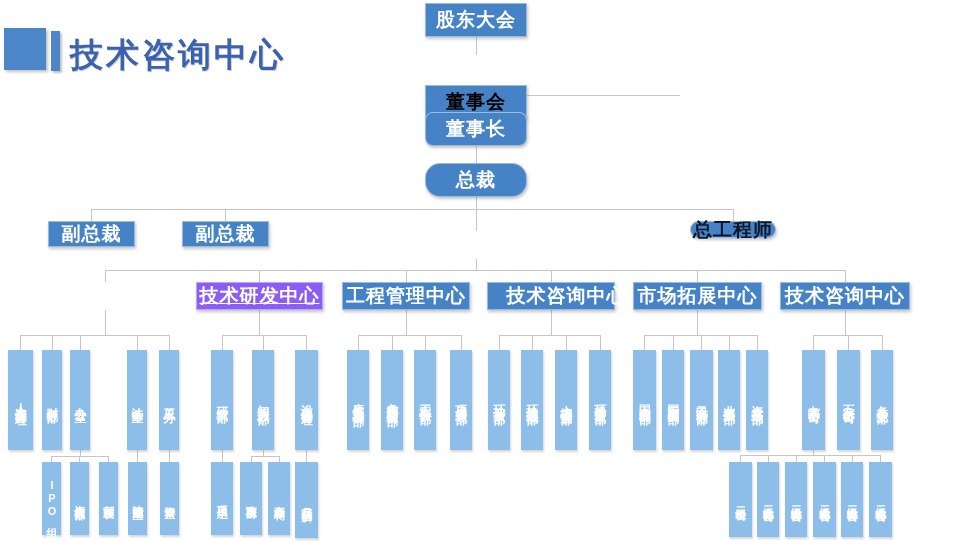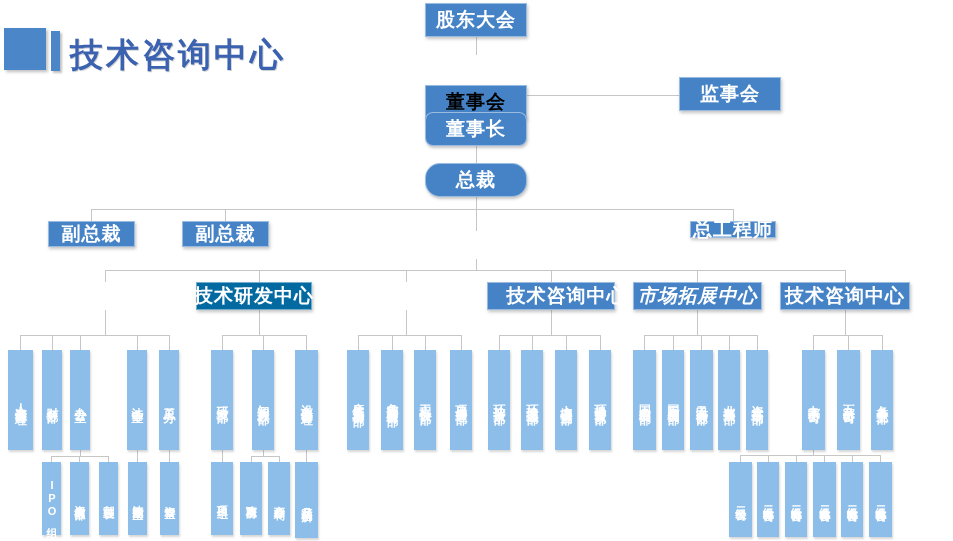--- a/index.html
+++ b/index.html
@@ -105,29 +105,29 @@
     <div class="cline" style="background: rgb(198, 198, 198); left: 813px; top: 450px; width: 1px; height: 5px;"></div>
     <div class="cline" style="background: rgb(198, 198, 198); left: 740px; top: 455px; width: 141px; height: 1px;"></div>
     <div class="cline" style="background: rgb(198, 198, 198); left: 740px; top: 455px; width: 1px; height: 7px;"></div>
     <div class="cline" style="background: rgb(198, 198, 198); left: 768px; top: 455px; width: 1px; height: 7px;"></div>
     <div class="cline" style="background: rgb(198, 198, 198); left: 796px; top: 455px; width: 1px; height: 7px;"></div>
     <div class="cline" style="background: rgb(198, 198, 198); left: 824px; top: 455px; width: 1px; height: 7px;"></div>
     <div class="cline" style="background: rgb(198, 198, 198); left: 852px; top: 455px; width: 1px; height: 7px;"></div>
     <div class="cline" style="background: rgb(198, 198, 198); left: 880px; top: 455px; width: 1px; height: 7px;"></div>
     <div class="node h-node" style="left: 425px; top: 3px; width: 102px; height: 34px; background: rgb(69, 131, 198); color: rgb(255, 255, 255);">股东大会</div>
     <div class="node h-node" style="left: 425px; top: 55px; width: 102px; height: 34px; background: rgb(69, 131, 198); color: #000000; margin-top: 30px;">董事会</div>
-    <div class="node h-node" style="left: 679px; top: 77px; width: 102px; height: 34px; background: rgb(69, 131, 198); color: rgb(255, 255, 255);">监事会</div>
     <div class="node h-node" style="left: 425px; top: 112px; width: 102px; height: 34px; background: rgb(69, 131, 198); color: rgb(255, 255, 255); border-radius: 8px;">董事长</div>
     <div class="node h-node" style="left: 425px; top: 163px; width: 102px; height: 34px; background: rgb(69, 131, 198); color: rgb(255, 255, 255); border-radius: 15px;">总裁</div>
     <div class="node h-node" style="left: 48px; top: 221px; width: 87px; height: 26px; background: rgb(69, 131, 198); color: rgb(255, 255, 255);">副总裁</div>
     <div class="node h-node" style="left: 182px; top: 221px; width: 87px; height: 26px; background: rgb(69, 131, 198); color: rgb(255, 255, 255);">副总裁</div>
-    <div class="node h-node" style="left: 690px; top: 221px; width: 86px; height: 17px; background: rgb(69, 131, 198); color: #ffffff;">总工程师</div>
-    <div class="node h-node" style="left: 196px; top: 282px; width: 116px; height: 28px; background: #0369a1; color: rgb(255, 255, 255);">技术研发中心</div>
+    <div class="node h-node" style="left: 690px; top: 221px; width: 86px; height: 17px; background: rgb(69, 131, 198); color: #0f172a; border-radius: 13px;">总工程师</div>
+    <div class="node h-node" style="left: 196px; top: 282px; width: 127px; height: 28px; background: #8b5cf6; color: rgb(255, 255, 255); text-decoration: underline;">技术研发中心</div>
+    <div class="node h-node" style="left: 342px; top: 282px; width: 128px; height: 28px; background: rgb(69, 131, 198); color: rgb(255, 255, 255);">工程管理中心</div>
     <div class="node h-node" style="left: 487px; top: 282px; width: 128px; height: 28px; background: rgb(69, 131, 198); color: rgb(255, 255, 255); padding-left: 31px;">技术咨询中心</div>
-    <div class="node h-node" style="left: 633px; top: 282px; width: 129px; height: 28px; background: rgb(69, 131, 198); color: rgb(255, 255, 255); font-style: italic;">市场拓展中心</div>
+    <div class="node h-node" style="left: 633px; top: 282px; width: 129px; height: 28px; background: rgb(69, 131, 198); color: rgb(255, 255, 255);">市场拓展中心</div>
     <div class="node h-node" style="left: 780px; top: 282px; width: 130px; height: 28px; background: rgb(69, 131, 198); color: rgb(255, 255, 255);">技术咨询中心</div>
     <div class="node v-node" style="left: 8px; top: 350px; width: 25px; height: 100px; background: rgb(140, 190, 233); color: rgb(255, 255, 255);">人力资源管理</div>
     <div class="node v-node" style="left: 42px; top: 350px; width: 20px; height: 100px; background: rgb(140, 190, 233); color: rgb(255, 255, 255);">财务部</div>
     <div class="node v-node" style="left: 70px; top: 350px; width: 20px; height: 100px; background: rgb(140, 190, 233); color: rgb(255, 255, 255);">办公室</div>
     <div class="node v-node" style="left: 127px; top: 350px; width: 20px; height: 100px; background: rgb(140, 190, 233); color: rgb(255, 255, 255);">法务室</div>
     <div class="node v-node" style="left: 159px; top: 350px; width: 20px; height: 100px; background: rgb(140, 190, 233); color: rgb(255, 255, 255);">总工办</div>
     <div class="node v-node small" style="left: 42px; top: 462px; width: 19px; height: 73px; background: rgb(140, 190, 233); color: rgb(255, 255, 255);">IPO组</div>
     <div class="node v-node small" style="left: 70px; top: 462px; width: 19px; height: 73px; background: rgb(140, 190, 233); color: rgb(255, 255, 255);">资质申报部</div>
     <div class="node v-node small" style="left: 99px; top: 462px; width: 19px; height: 73px; background: rgb(140, 190, 233); color: rgb(255, 255, 255);">驾驶班</div>
     <div class="node v-node small" style="left: 128px; top: 462px; width: 19px; height: 73px; background: rgb(140, 190, 233); color: rgb(255, 255, 255);">法律顾问室</div>

